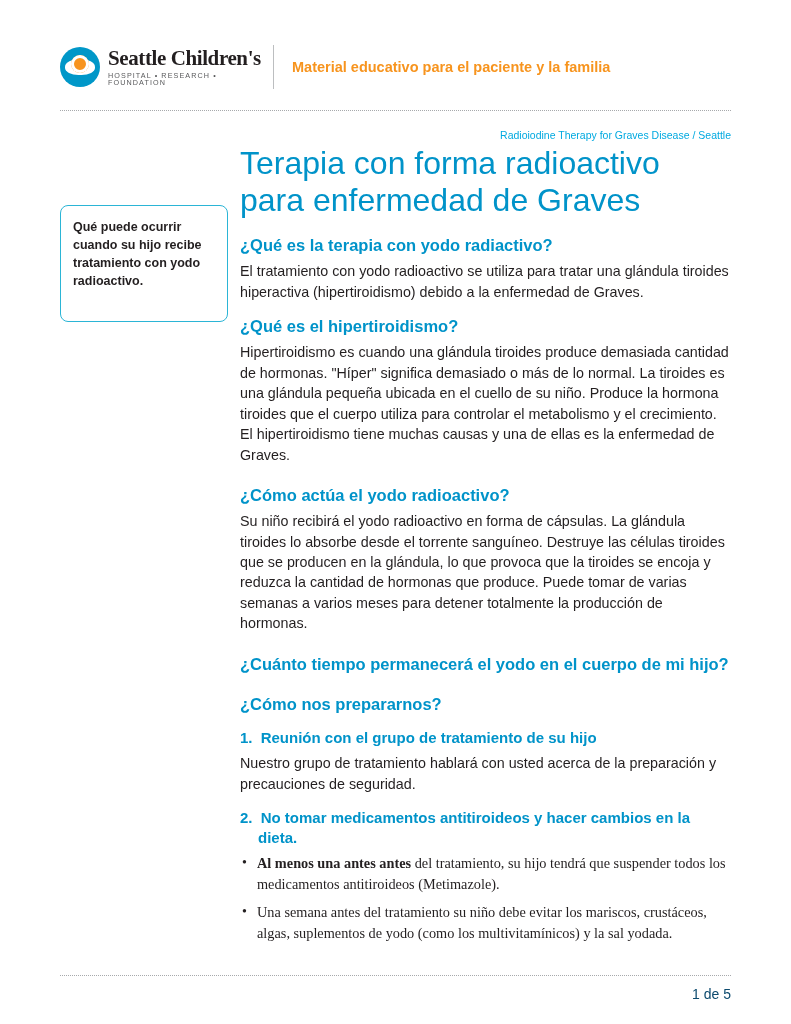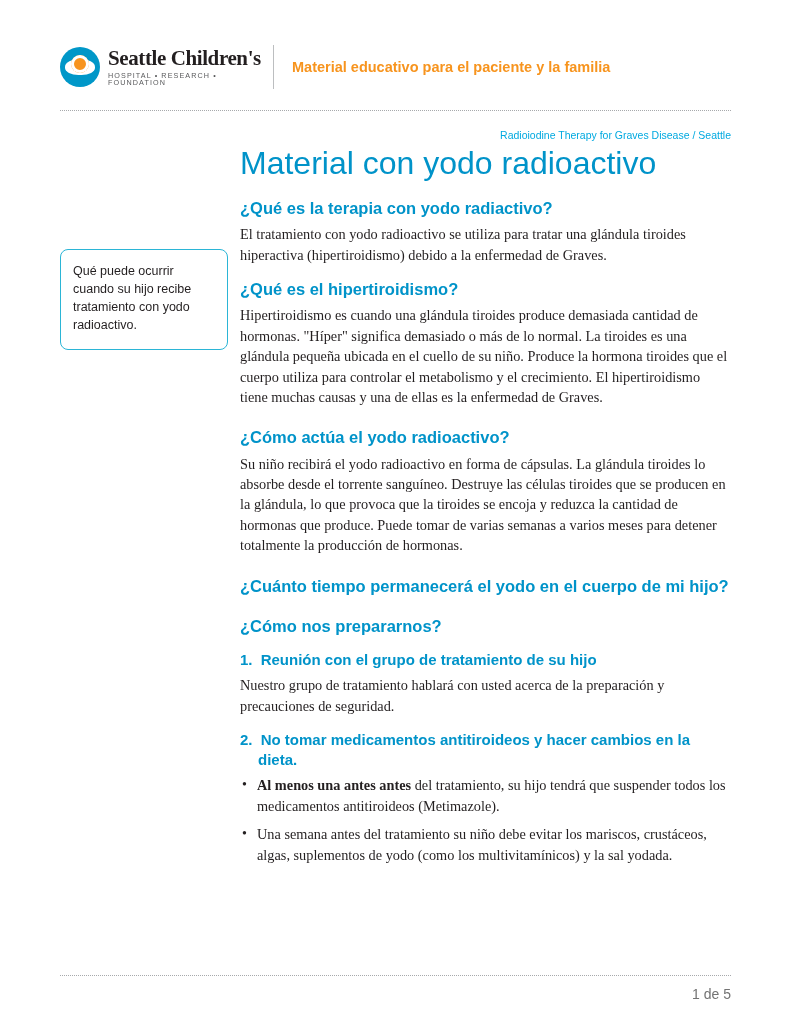--- a/index.html
+++ b/index.html
@@ -126,40 +126,40 @@
     color: #0093c9;
     font-size: 32px;
     line-height: 1.16;
     font-weight: normal;
     margin: 0 0 16px 0;
   }
 
   .callout {
     border: 1px solid #2bb5d6;
     border-radius: 8px;
-    padding: 12px 12px 14px 12px;
+    padding: 12px 12px 30px 12px;
     color: #231f20;
     font-size: 12.5px;
     line-height: 1.45;
-    font-weight: normal;
-    margin-top: 120px;
+    font-weight: bold;
+    margin-top: 76px;
   }
 
   h2.section {
     color: #0093c9;
     font-size: 16.5px;
     font-weight: bold;
     margin: 0 0 6px 0;
     line-height: 1.22;
   }
   h2.section.spaced {
     margin-top: 20px;
   }
   p.body {
-    font-family: Liberation Serif, serif;
+    font-family: Liberation Sans, sans-serif;
     font-size: 14.3px;
     line-height: 1.43;
     margin: 0 0 14px 0;
     color: #231f20;
   }
   p.body:last-child { margin-bottom: 0; }
 
   .step {
     color: #0093c9;
     font-size: 15px;
@@ -200,21 +200,21 @@
   .footer {
     position: absolute;
     left: 60px;
     right: 60px;
     bottom: 22px;
   }
   .footer .dotted-rule { margin-top: 0; }
   .page-num {
     text-align: right;
     font-size: 14px;
-    color: #737373;
+    color: #0c4a6e;
     margin-top: 10px;
     font-family: "Liberation Sans", sans-serif;
   }
 </style>
 </head>
 <body>
 
 <div class="page">
 
   <div class="header">
@@ -235,21 +235,22 @@
 
     <div class="left-col">
       <div class="callout">Qué puede ocurrir cuando su hijo recibe tratamiento con yodo radioactivo.</div>
     </div>
 
     <div class="right-col">
 
       <div class="subtitle-en">Radioiodine Therapy for Graves Disease / Seattle</div>
 
       <h1 class="doc-title">
-        <span>Material con yodo radioactivo</span><br>
+        <span>Terapia con forma radioactivo</span><br>
+        <span>para enfermedad de Graves</span>
       </h1>
 
       <h2 class="section">¿Qué es la terapia con yodo radiactivo?</h2>
       <p class="body">El tratamiento con yodo radioactivo se utiliza para tratar una glándula tiroides hiperactiva (hipertiroidismo) debido a la enfermedad de Graves.</p>
 
       <h2 class="section">¿Qué es el hipertiroidismo?</h2>
       <p class="body">Hipertiroidismo es cuando una glándula tiroides produce demasiada cantidad de hormonas. "Híper" significa demasiado o más de lo normal. La tiroides es una glándula pequeña ubicada en el cuello de su niño. Produce la hormona tiroides que el cuerpo utiliza para controlar el metabolismo y el crecimiento. El hipertiroidismo tiene muchas causas y una de ellas es la enfermedad de Graves.</p>
 
       <h2 class="section spaced">¿Cómo actúa el yodo radioactivo?</h2>
       <p class="body">Su niño recibirá el yodo radioactivo en forma de cápsulas. La glándula tiroides lo absorbe desde el torrente sanguíneo. Destruye las células tiroides que se producen en la glándula, lo que provoca que la tiroides se encoja y reduzca la cantidad de hormonas que produce. Puede tomar de varias semanas a varios meses para detener totalmente la producción de hormonas.</p>

